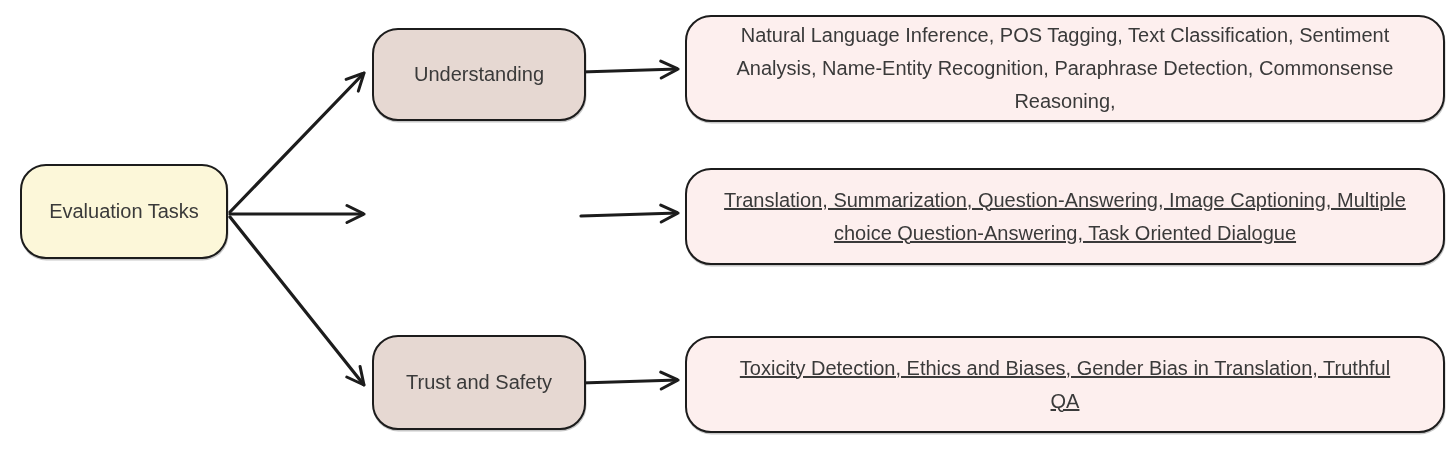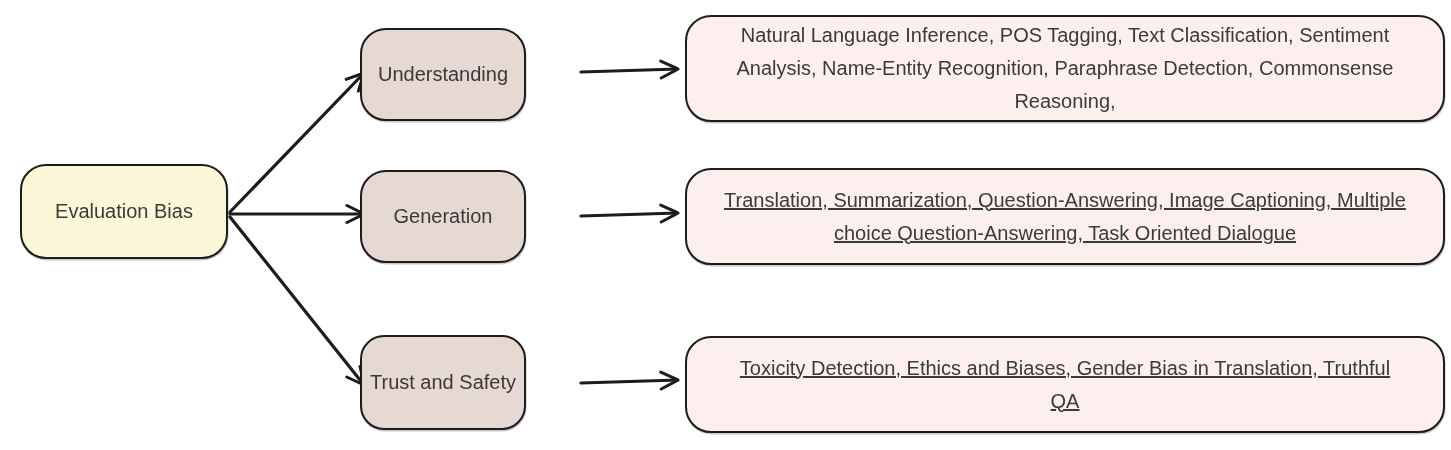--- a/index.html
+++ b/index.html
@@ -27,26 +27,26 @@
     color: #3a3a3a;
     font-size: 20px;
     line-height: 33px;
     box-shadow: 0.5px 1.5px 0 rgba(30,30,30,0.25);
   }
   .node-root {
     left: 20px; top: 164px; width: 208px; height: 95px;
     background: #fcf7d9;
   }
   .node-category {
-    left: 360px; width: 166px; height: 93px;
+    left: 372px; width: 214px; height: 93px;
     background: #e6d8d2;
   }
   .node-cat-1 { top: 28px; }
   .node-cat-2 { top: 170px; }
-  .node-cat-3 { top: 335px; height: 95px; border-radius: 24px; }
+  .node-cat-3 { top: 335px; height: 95px; }
   .node-tasks {
     left: 685px; width: 760px;
     background: #fdefee;
     padding: 23px 36px;
   }
   .node-tasks-1 { top: 15px;  height: 107px; }
   .node-tasks-2 { top: 168px; height: 97px; text-decoration: underline; }
   .node-tasks-3 { top: 336px; height: 97px; text-decoration: underline; }
   .arrow-layer {
     position: absolute;
@@ -86,28 +86,25 @@
     </g>
     <g>
       <line x1="581" y1="216" x2="678" y2="213" stroke-width="3.2" marker-end="url(#vhead)"></line>
     </g>
     <g>
       <line x1="581" y1="383" x2="678" y2="380" stroke-width="3.2" marker-end="url(#vhead)"></line>
     </g>
   </svg>
 
   <div class="node node-root">
-    <span>Evaluation Bias</span>
+    <span>Evaluation Tasks</span>
   </div>
 
   <div class="node node-category node-cat-1">
     <span>Understanding</span>
-  </div>
-  <div class="node node-category node-cat-2">
-    <span>Generation</span>
   </div>
   <div class="node node-category node-cat-3">
     <span>Trust and Safety</span>
   </div>
 
   <div class="node node-tasks node-tasks-1">
     <span>Natural Language Inference, POS Tagging, Text Classification, Sentiment Analysis, Name-Entity Recognition, Paraphrase Detection, Commonsense Reasoning,</span>
   </div>
   <div class="node node-tasks node-tasks-2">
     <span>Translation, Summarization, Question-Answering, Image Captioning, Multiple choice Question-Answering, Task Oriented Dialogue</span>

